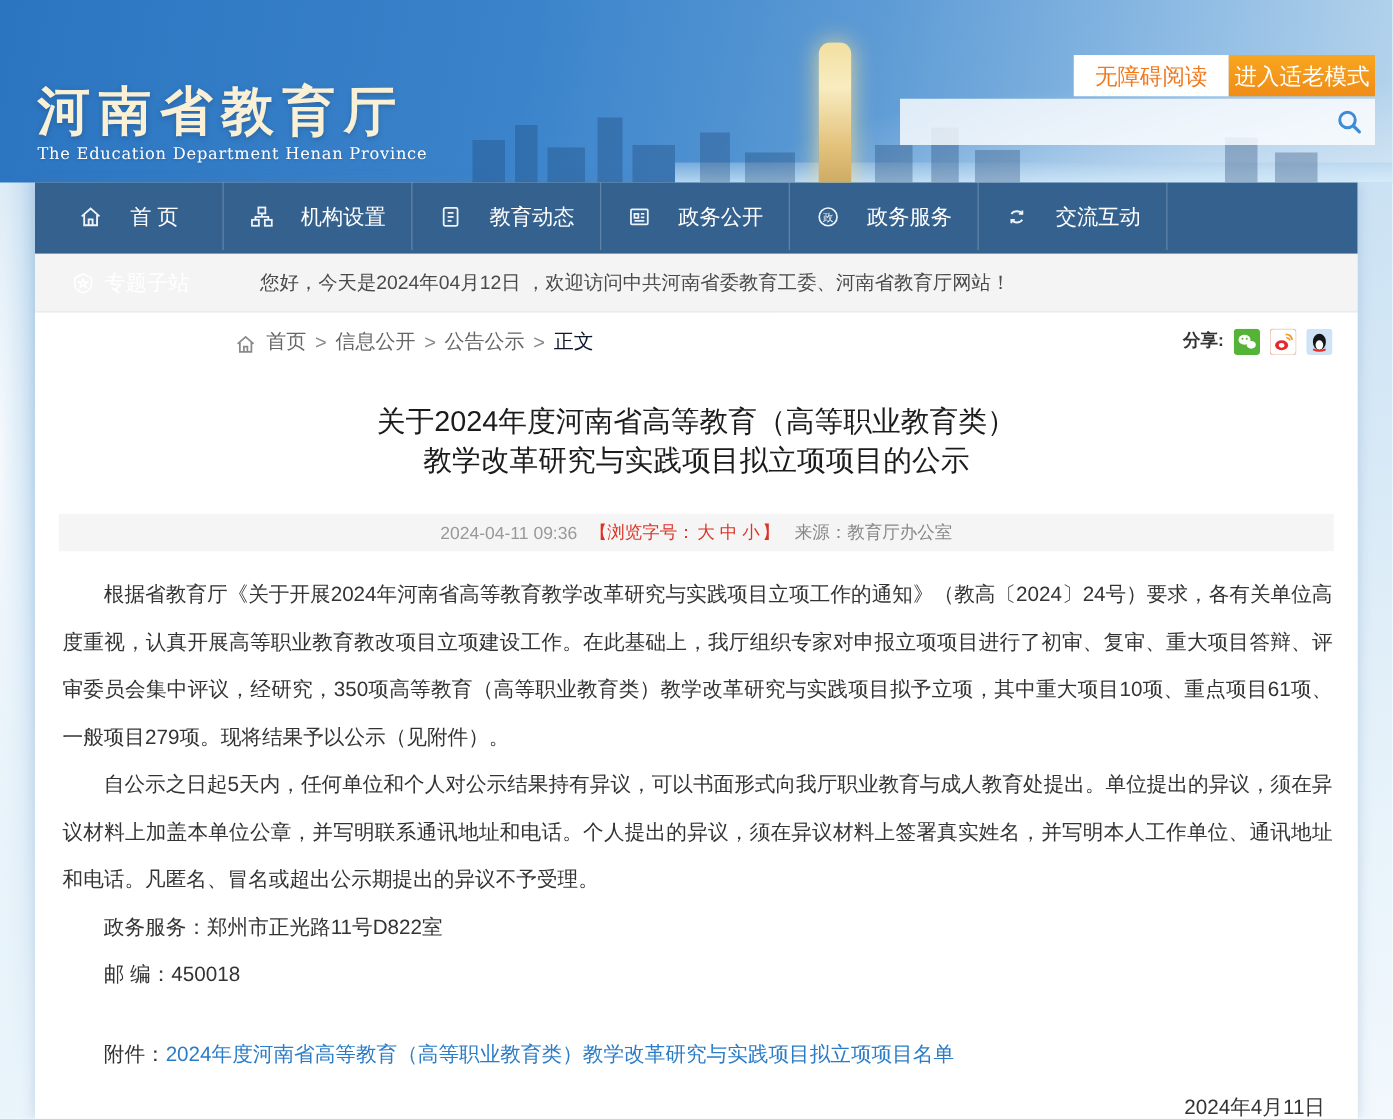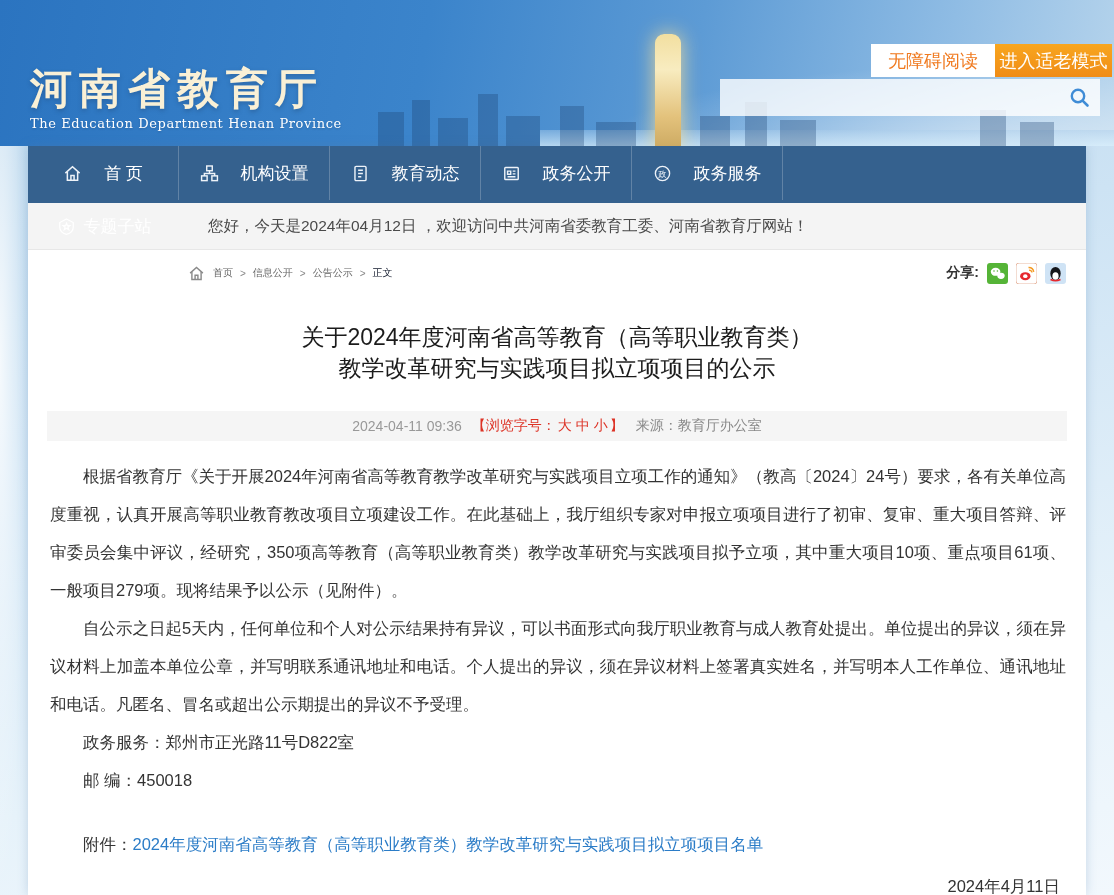--- a/index.html
+++ b/index.html
@@ -20,21 +20,21 @@
                 letter-spacing:7px; text-shadow:0 2px 4px rgba(30,60,100,.35); line-height:46px;margin-top:30px; }
   .logo-sub { font-family:"DejaVu Serif", serif; font-weight:normal; font-size:13px; color:#ffffff;
               letter-spacing:.6px; margin-top:4px; text-shadow:0 1px 2px rgba(30,60,100,.3); }
   .skyline { position:absolute; left:0; bottom:0; width:1114px; height:70px; z-index:1; }
   .bld { position:absolute; bottom:0; background:rgba(28,66,112,.32); }
   .water { position:absolute; bottom:0; left:540px; right:0; height:16px;
            background:linear-gradient(180deg, rgba(170,205,235,.45), rgba(215,238,252,.75)); }
   .tower { position:absolute; bottom:-6px; left:655px; width:26px; height:118px; border-radius:9px 9px 5px 5px;
            background:linear-gradient(180deg,#f2dfa0 0%,#f8ecc0 30%,#e3c27c 70%,#caa75f 100%);
            box-shadow:0 0 20px rgba(250,225,150,.85); }
-  .top-buttons { position:absolute; top:44px; right:2px; display:flex; z-index:4; }
+  .top-buttons { position:absolute; top:44px; right:14px; display:flex; z-index:4; }
   .btn-access { width:124px; height:33px; background:#ffffff; color:#f0791e; font-size:18px;
                 display:flex; align-items:center; justify-content:center; cursor:pointer; }
   .btn-elder { width:117px; height:33px; background:linear-gradient(180deg,#f8a61f,#f08c17); color:#ffffff;
                font-size:18px; display:flex; align-items:center; justify-content:center; cursor:pointer; }
   .search-bar { position:absolute; top:79px; right:14px; width:380px; height:37px; z-index:4;
                 background:rgba(255,255,255,.8); display:flex; align-items:center; }
   .search-input { flex:1; height:100%; border:none; outline:none; background:transparent; font-size:15px; padding:0 12px; color:#333; }
   .search-btn { width:40px; height:100%; display:flex; align-items:center; justify-content:center; cursor:pointer; background:transparent; border:none; }
 
   
@@ -49,21 +49,21 @@
 
   
   .greet { display:flex; align-items:center; width:1058px; height:47px; background:#f4f4f4; border-bottom:1px solid #e7e7e7; }
   .special { width:152px; display:flex; align-items:center; justify-content:center; gap:8px;
              color:#ffffff; font-size:17px; cursor:pointer; }
   .greet-text { color:#4a4a4a; font-size:15.5px; padding-left:28px; }
 
   
   .content { width:1058px; height:645px; background:#ffffff; }
   .crumb-row { height:46px; display:flex; align-items:center; padding:0 20px 0 160px; }
-  .crumbs { display:flex; align-items:center; font-size:10px; color:#666; }
+  .crumbs { display:flex; align-items:flex-end; font-size:16px; color:#666; }
   .crumb { cursor:pointer; }
   .crumb-sep { margin:0 7px; color:#888; }
   .crumb-cur { color:#0f172a; }
   .crumb-home { margin-right:8px; display:flex; }
   .share { margin-left:auto; display:flex; align-items:center; }
   .share-label { font-size:14px; font-weight:bold; color:#333; }
   .share-ic { width:21px; height:21px; margin-left:8px; cursor:pointer; display:flex; }
 
   .title-wrap { margin-top:26px; text-align:center; color:#1b1b1b; font-weight:normal; font-size:23px; line-height:31px; }
 
@@ -170,20 +170,31 @@
         <span>政务公开</span>
       </div>
       <div class="nav-item">
         <span>
             <svg class="nav-ic" viewBox="0 0 24 24">
               <circle cx="12" cy="12" r="9" fill="none" stroke="#eef3f9" stroke-width="1.7"></circle>
               <text x="12" y="16" font-size="10.5" fill="#eef3f9" text-anchor="middle" font-family="Liberation Sans, sans-serif">政</text>
             </svg>
           </span>
         <span>政务服务</span>
+      </div>
+      <div class="nav-item">
+        <span>
+            <svg class="nav-ic" viewBox="0 0 24 24" fill="none" stroke="#eef3f9" stroke-width="1.9">
+              <path d="M6.5 9 a6.2 5 0 0 1 11 0"></path>
+              <path d="M17.5 15 a6.2 5 0 0 1 -11 0"></path>
+              <path d="M17.5 5.5 v3.5 h-3.5"></path>
+              <path d="M6.5 18.5 v-3.5 h3.5"></path>
+            </svg>
+          </span>
+        <span>交流互动</span>
       </div>
       <div class="nav-fill"></div>
     </div>
 
     <div class="greet">
       <div class="special">
         <span style="display:flex;">
             <svg width="19" height="19" viewBox="0 0 24 24" fill="none" stroke="#ffffff" stroke-width="1.6">
               <path d="M12 2.5 L20.5 7 V13 C20.5 17.5 16.8 20.6 12 22 C7.2 20.6 3.5 17.5 3.5 13 V7 Z"></path>
               <path d="M12 8 L13.2 11 H16.2 L13.8 13 L14.8 16 L12 14.2 L9.2 16 L10.2 13 L7.8 11 H10.8 Z"></path>

